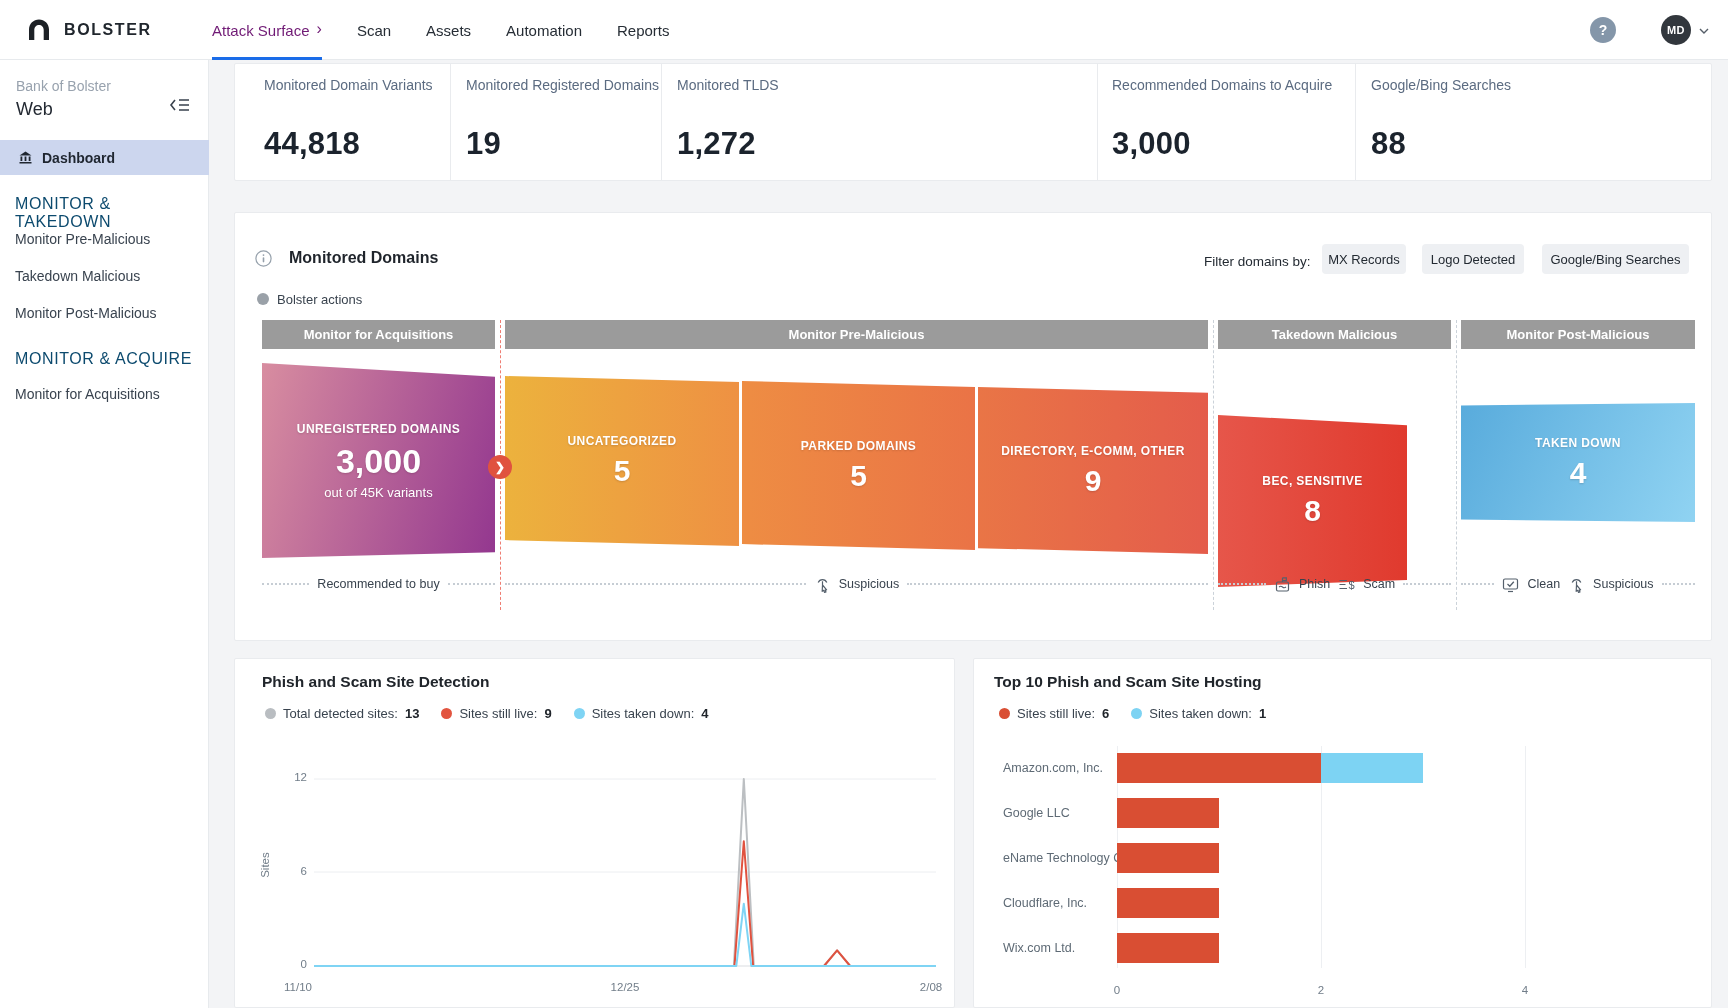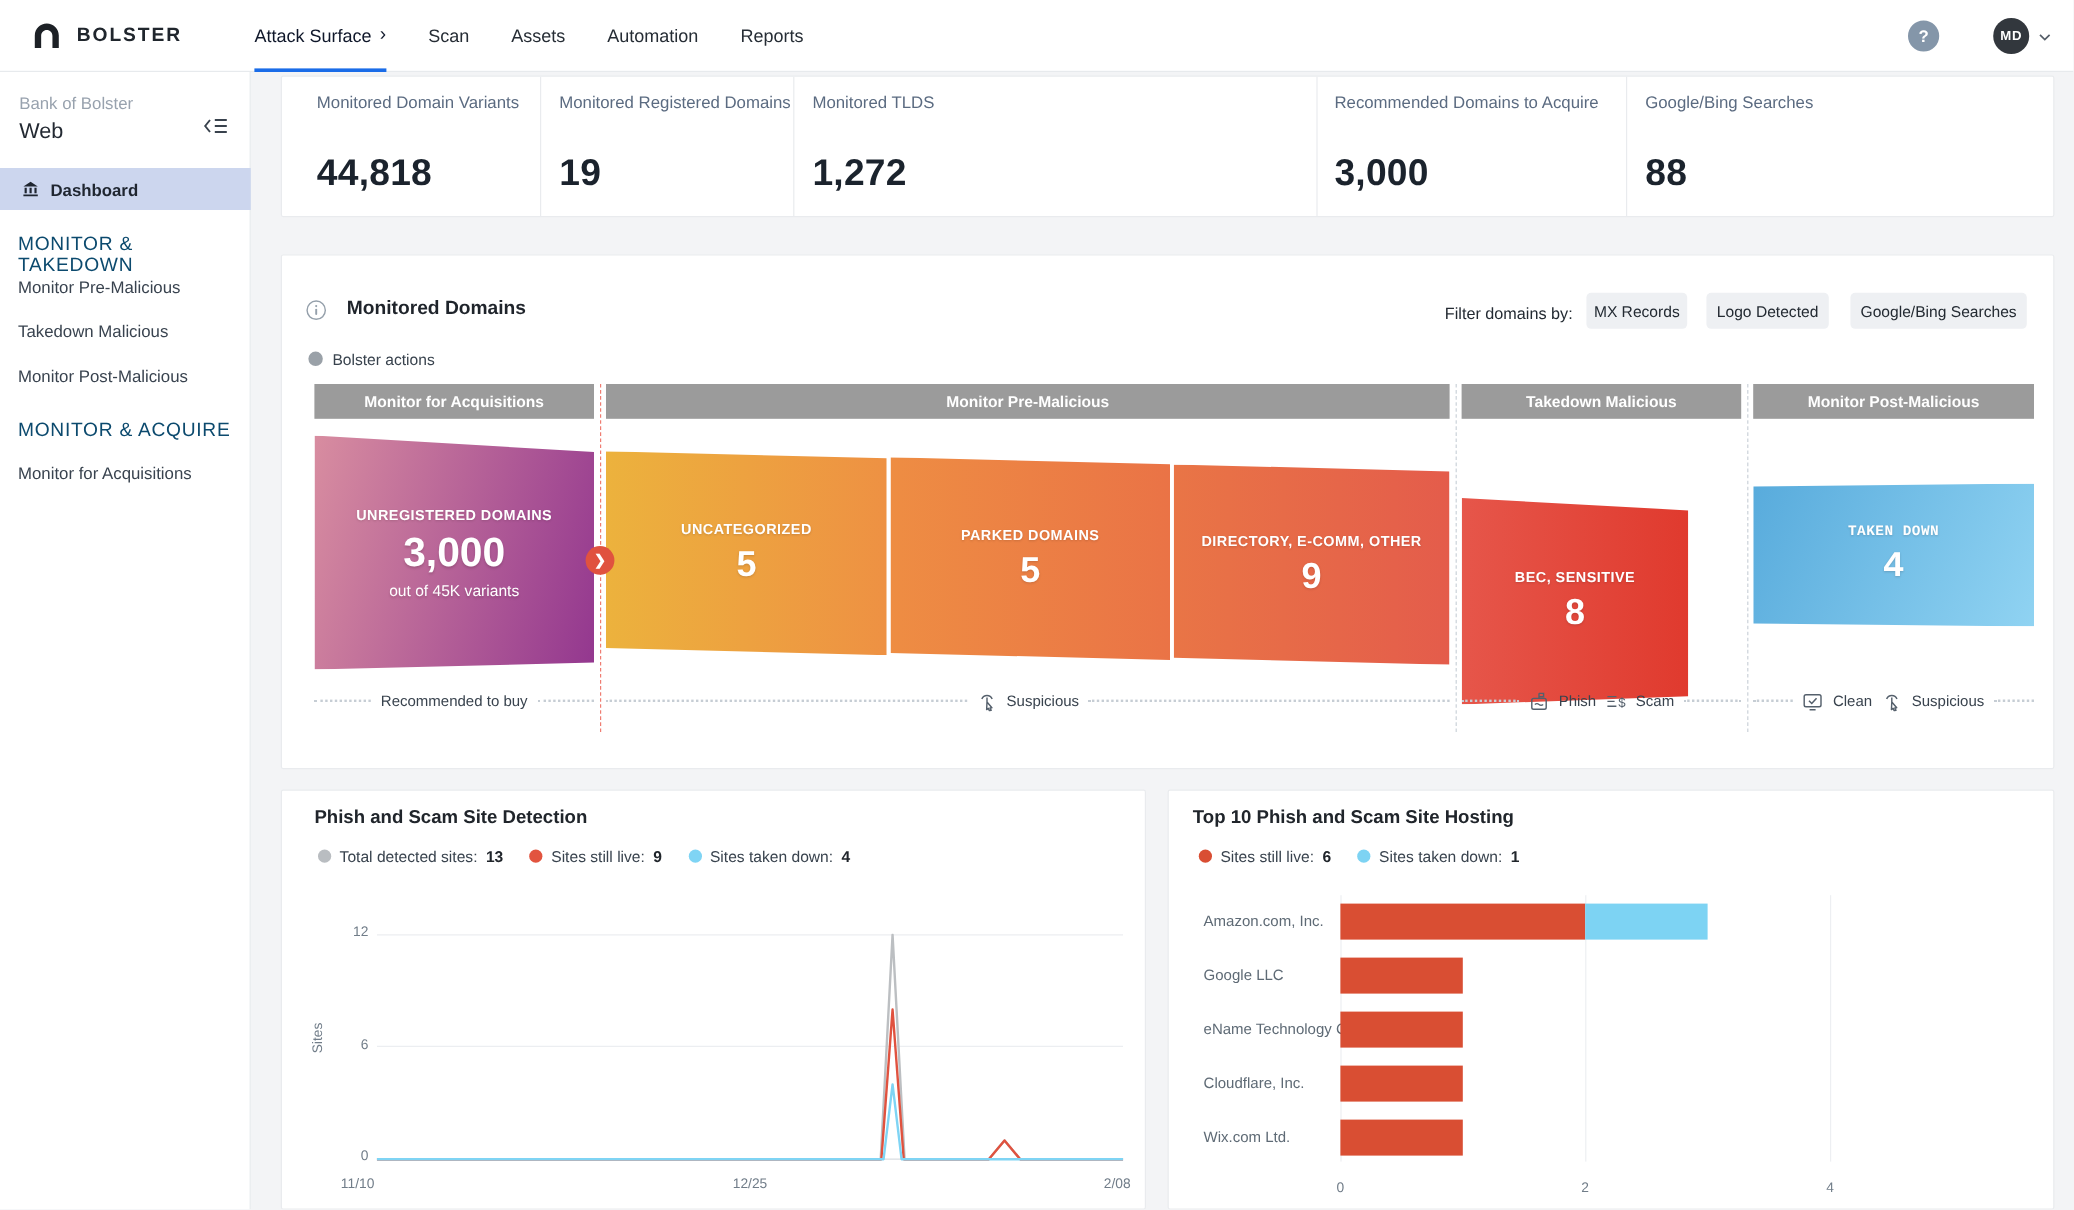--- a/index.html
+++ b/index.html
@@ -5,21 +5,21 @@
   * { margin:0; padding:0; box-sizing:border-box; }
   html,body { width:1728px; height:1008px; overflow:hidden; }
   body { font-family:"Liberation Sans", sans-serif; background:#f3f4f6; position:relative; color:#20262d; }
 
   
   .topnav { position:absolute; left:0; top:0; width:1728px; height:60px; background:#fff; border-bottom:1px solid #e7eaed; z-index:30; }
   .logo { position:absolute; left:24px; top:15px; width:30px; height:30px; }
   .brand { position:absolute; left:64px; top:0; height:60px; line-height:60px; font-size:16px; letter-spacing:1.6px; font-weight:600; color:#20262d; }
   .navrow { position:absolute; left:212px; top:0; height:60px; display:flex; gap:35px; align-items:stretch; }
   .nav-item { position:relative; display:flex; align-items:center; font-size:15px; color:#262d35; cursor:pointer; }
-  .nav-item.active { color:#0f172a; }
+  .nav-item.active { color:#701a75; }
   .nav-item.active::after { content:""; position:absolute; left:0; right:0; bottom:0; height:3px; background:#1a6ce8; }
   .nav-caret { font-size:16px; margin-left:7px; margin-top:-2px; }
   .help-circle { position:absolute; left:1590px; top:17px; width:26px; height:26px; border-radius:50%; background:#8496a9; color:#fff; font-size:14px; font-weight:700; text-align:center; line-height:26px; cursor:pointer; }
   .avatar { position:absolute; left:1661px; top:15px; width:30px; height:30px; border-radius:50%; background:#32373d; color:#fff; font-size:11px; font-weight:700; letter-spacing:.5px; text-align:center; line-height:30px; cursor:pointer; }
   .avatar-caret { position:absolute; left:1699px; top:26px; width:10px; height:10px; color:#555e68; }
 
   
   .sidebar { position:absolute; left:0; top:60px; width:209px; height:948px; background:#fff; border-right:1px solid #e7eaed; z-index:20; }
   .sb-org { position:absolute; left:16px; top:18px; font-size:14px; color:#98a2ae; }
   .sb-ws { position:absolute; left:16px; top:39px; font-size:18px; font-weight:500; color:#232932; }
@@ -56,21 +56,21 @@
   .seg { position:absolute; display:flex; flex-direction:column; align-items:center; justify-content:center; gap:6px; color:#fff; text-align:center; text-shadow:0 1px 2px rgba(40,20,20,.18); cursor:pointer; }
   .seg .s-label { font-size:12px; font-weight:700; letter-spacing:.4px; }
   .seg .s-num { font-size:30px; font-weight:700; }
   .seg .s-num.big { font-size:34px; }
   .seg .s-sub { font-size:13px; font-weight:400; margin-top:-2px; }
   #seg-unreg { left:27px; top:43px; width:233px; height:195px; background:linear-gradient(105deg,#d88da0,#93378f); clip-path:polygon(0 0,100% 7%,100% 97%,0 100%); }
   #seg-uncat { left:270px; top:56px; width:234px; height:170px; background:linear-gradient(to right,#ecb23d,#ee9143); clip-path:polygon(0 0,100% 3.5%,100% 100%,0 96.5%); }
   #seg-parked { left:507px; top:61px; width:233px; height:169px; background:linear-gradient(to right,#ee8d43,#ea7346); clip-path:polygon(0 0,100% 3.5%,100% 100%,0 96.5%); }
   #seg-dir { left:743px; top:67px; width:230px; height:167px; background:linear-gradient(to right,#e97546,#e45c4b); clip-path:polygon(0 0,100% 3.5%,100% 100%,0 96.5%); }
   #seg-bec { left:983px; top:95px; width:189px; height:172px; background:linear-gradient(to right,#e6564a,#e03a2e); clip-path:polygon(0 0,100% 6%,100% 96%,0 100%); }
-  #seg-taken { left:1226px; top:83px; width:234px; height:119px; background:linear-gradient(115deg,#58abdc,#90d3f2); clip-path:polygon(0 2%,100% 0,100% 100%,0 98%);font-family:Liberation Mono, monospace; }
+  #seg-taken { left:1226px; top:83px; width:234px; height:119px; background:linear-gradient(115deg,#58abdc,#90d3f2); clip-path:polygon(0 2%,100% 0,100% 100%,0 98%); }
   .jump-circle { position:absolute; left:253px; top:135px; width:24px; height:24px; border-radius:50%; background:#e0523f; color:#fff; font-size:12px; font-weight:700; text-align:center; line-height:24px; z-index:5; cursor:pointer; }
   .f-legend { position:absolute; top:253px; height:22px; display:flex; align-items:center; gap:8px; font-size:12.5px; color:#39434e; white-space:nowrap; }
   .dotline { flex:1; height:0; border-top:2px dotted #c6cdd4; }
   .f-ico { width:17px; height:17px; color:#55606c; flex:none; }
 
   
   #chart-left { left:234px; top:658px; width:721px; height:350px; }
   #chart-right { left:973px; top:658px; width:739px; height:350px; }
   .ch-title { position:absolute; top:14px; font-size:15.5px; font-weight:600; color:#20252b; }
   .ch-legend { position:absolute; top:47px; display:flex; gap:22px; align-items:center; font-size:13px; color:#39434e; white-space:nowrap; }

